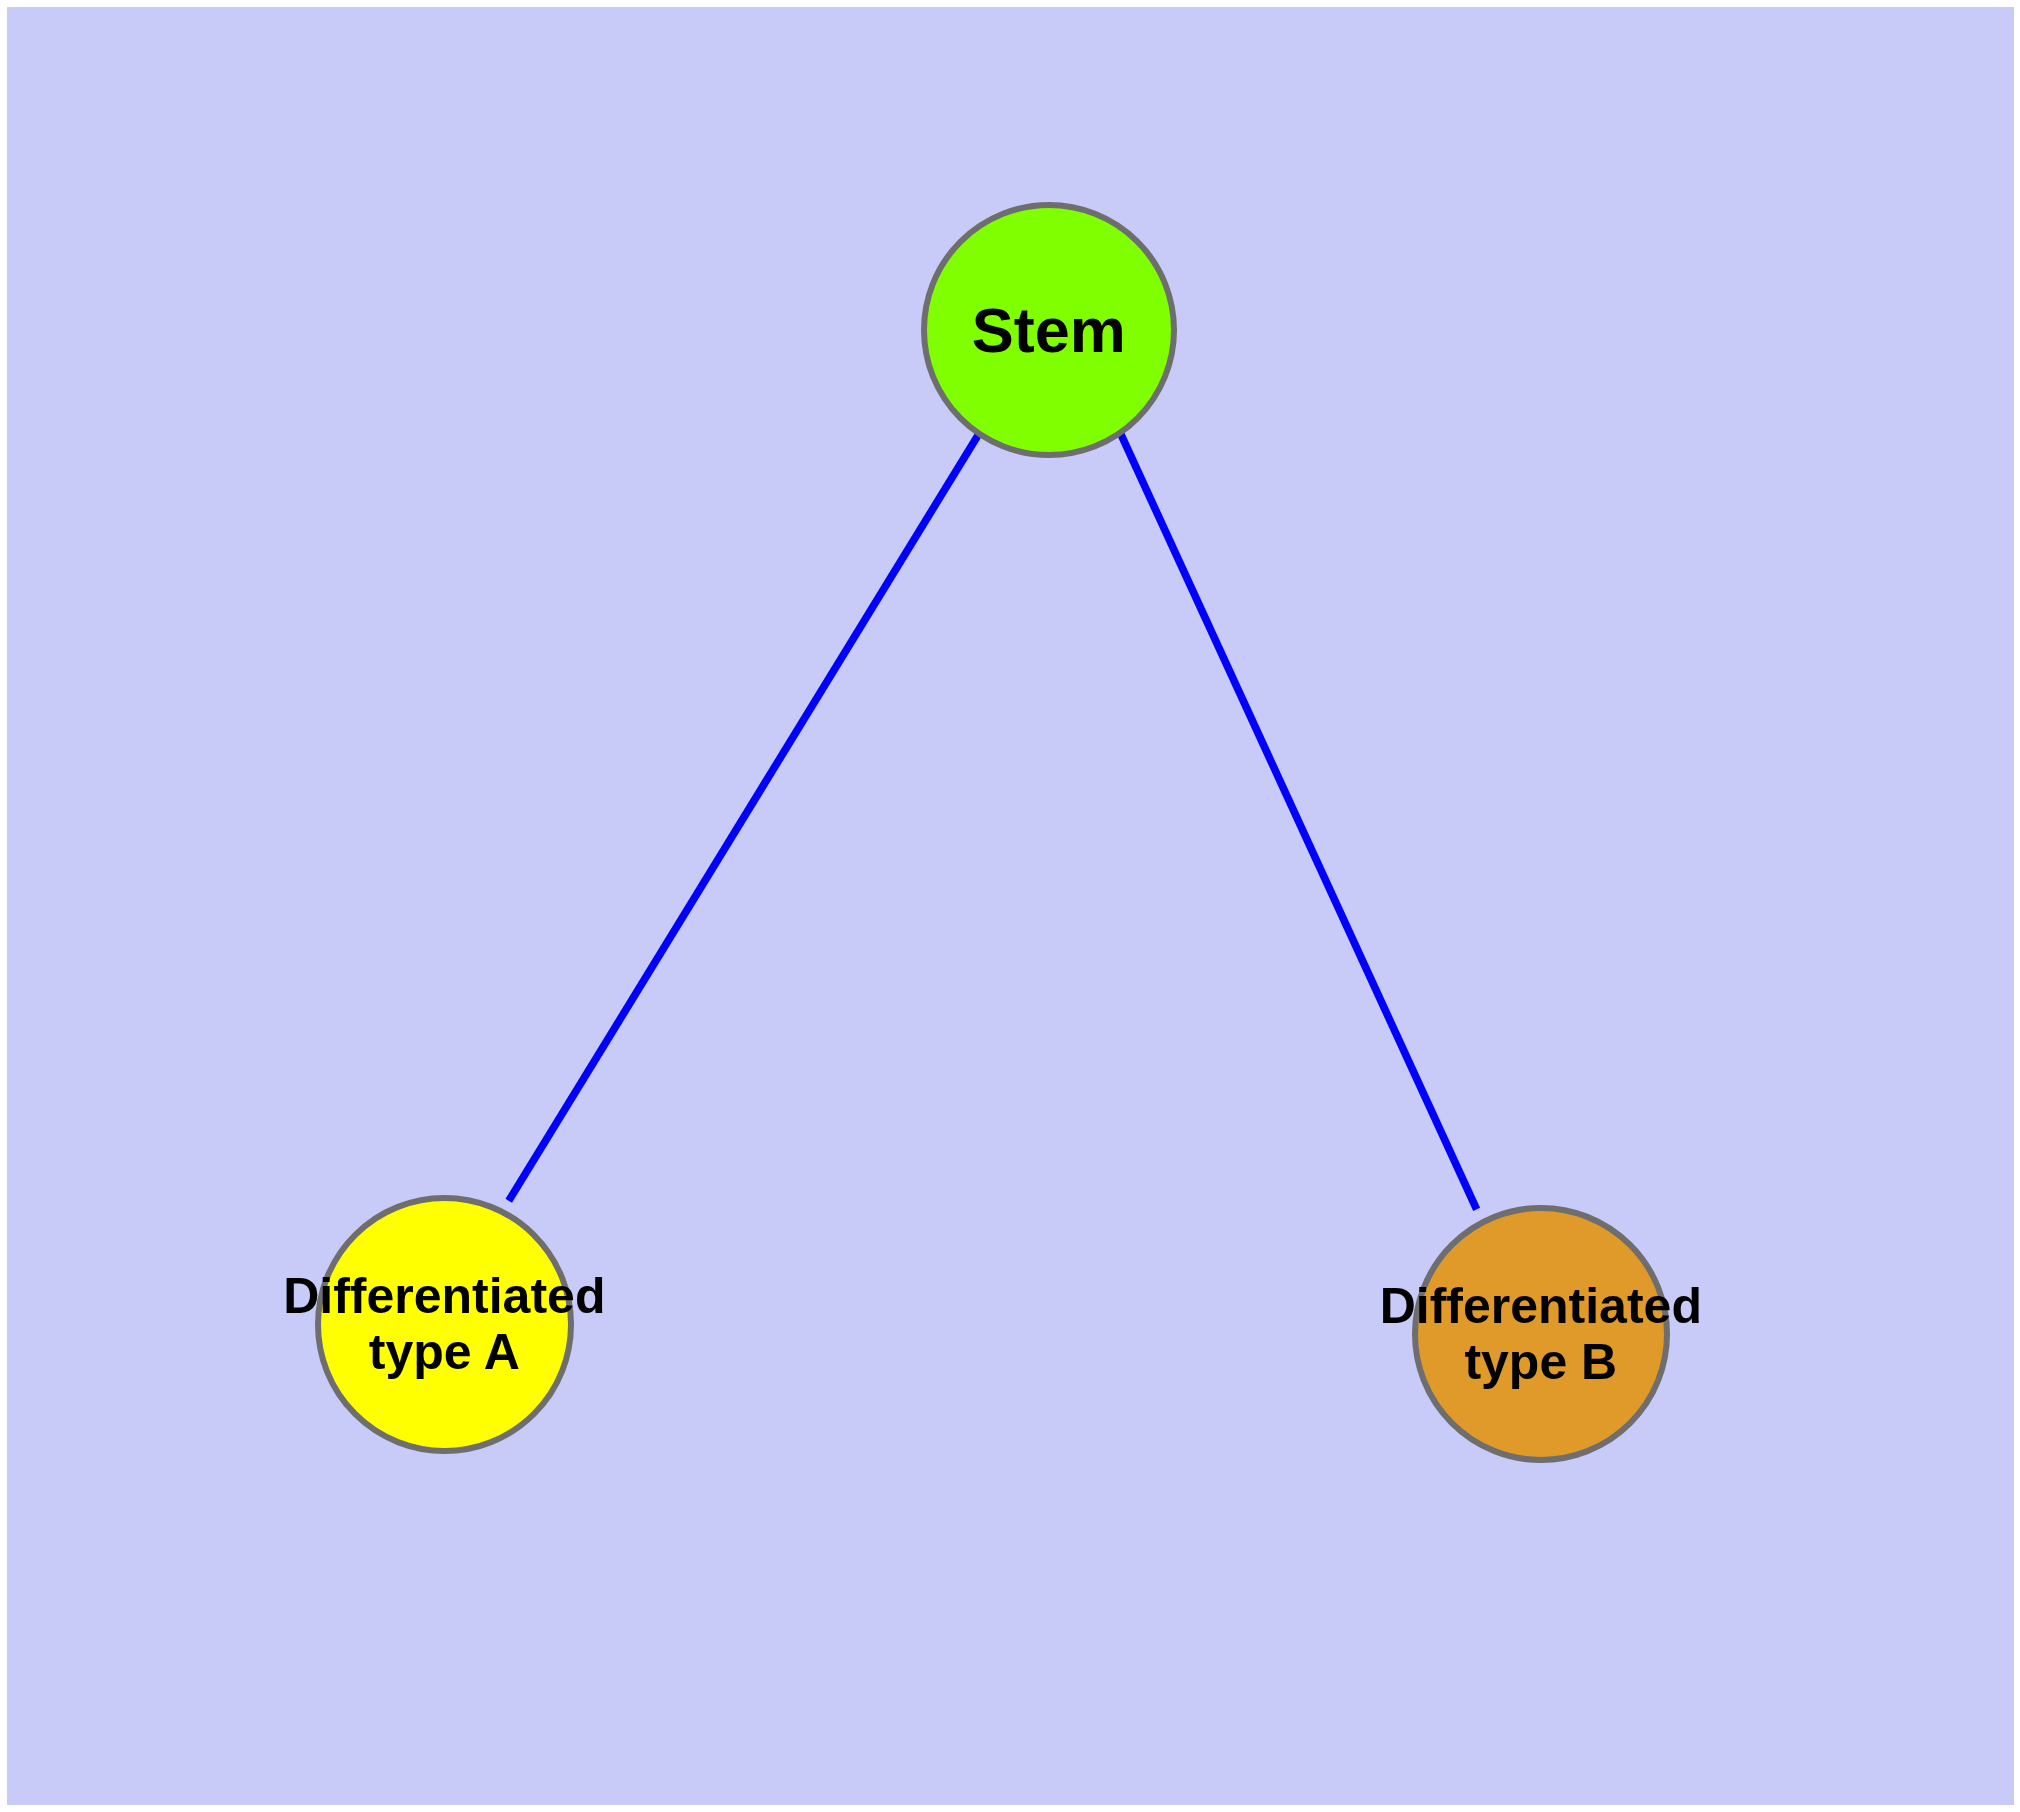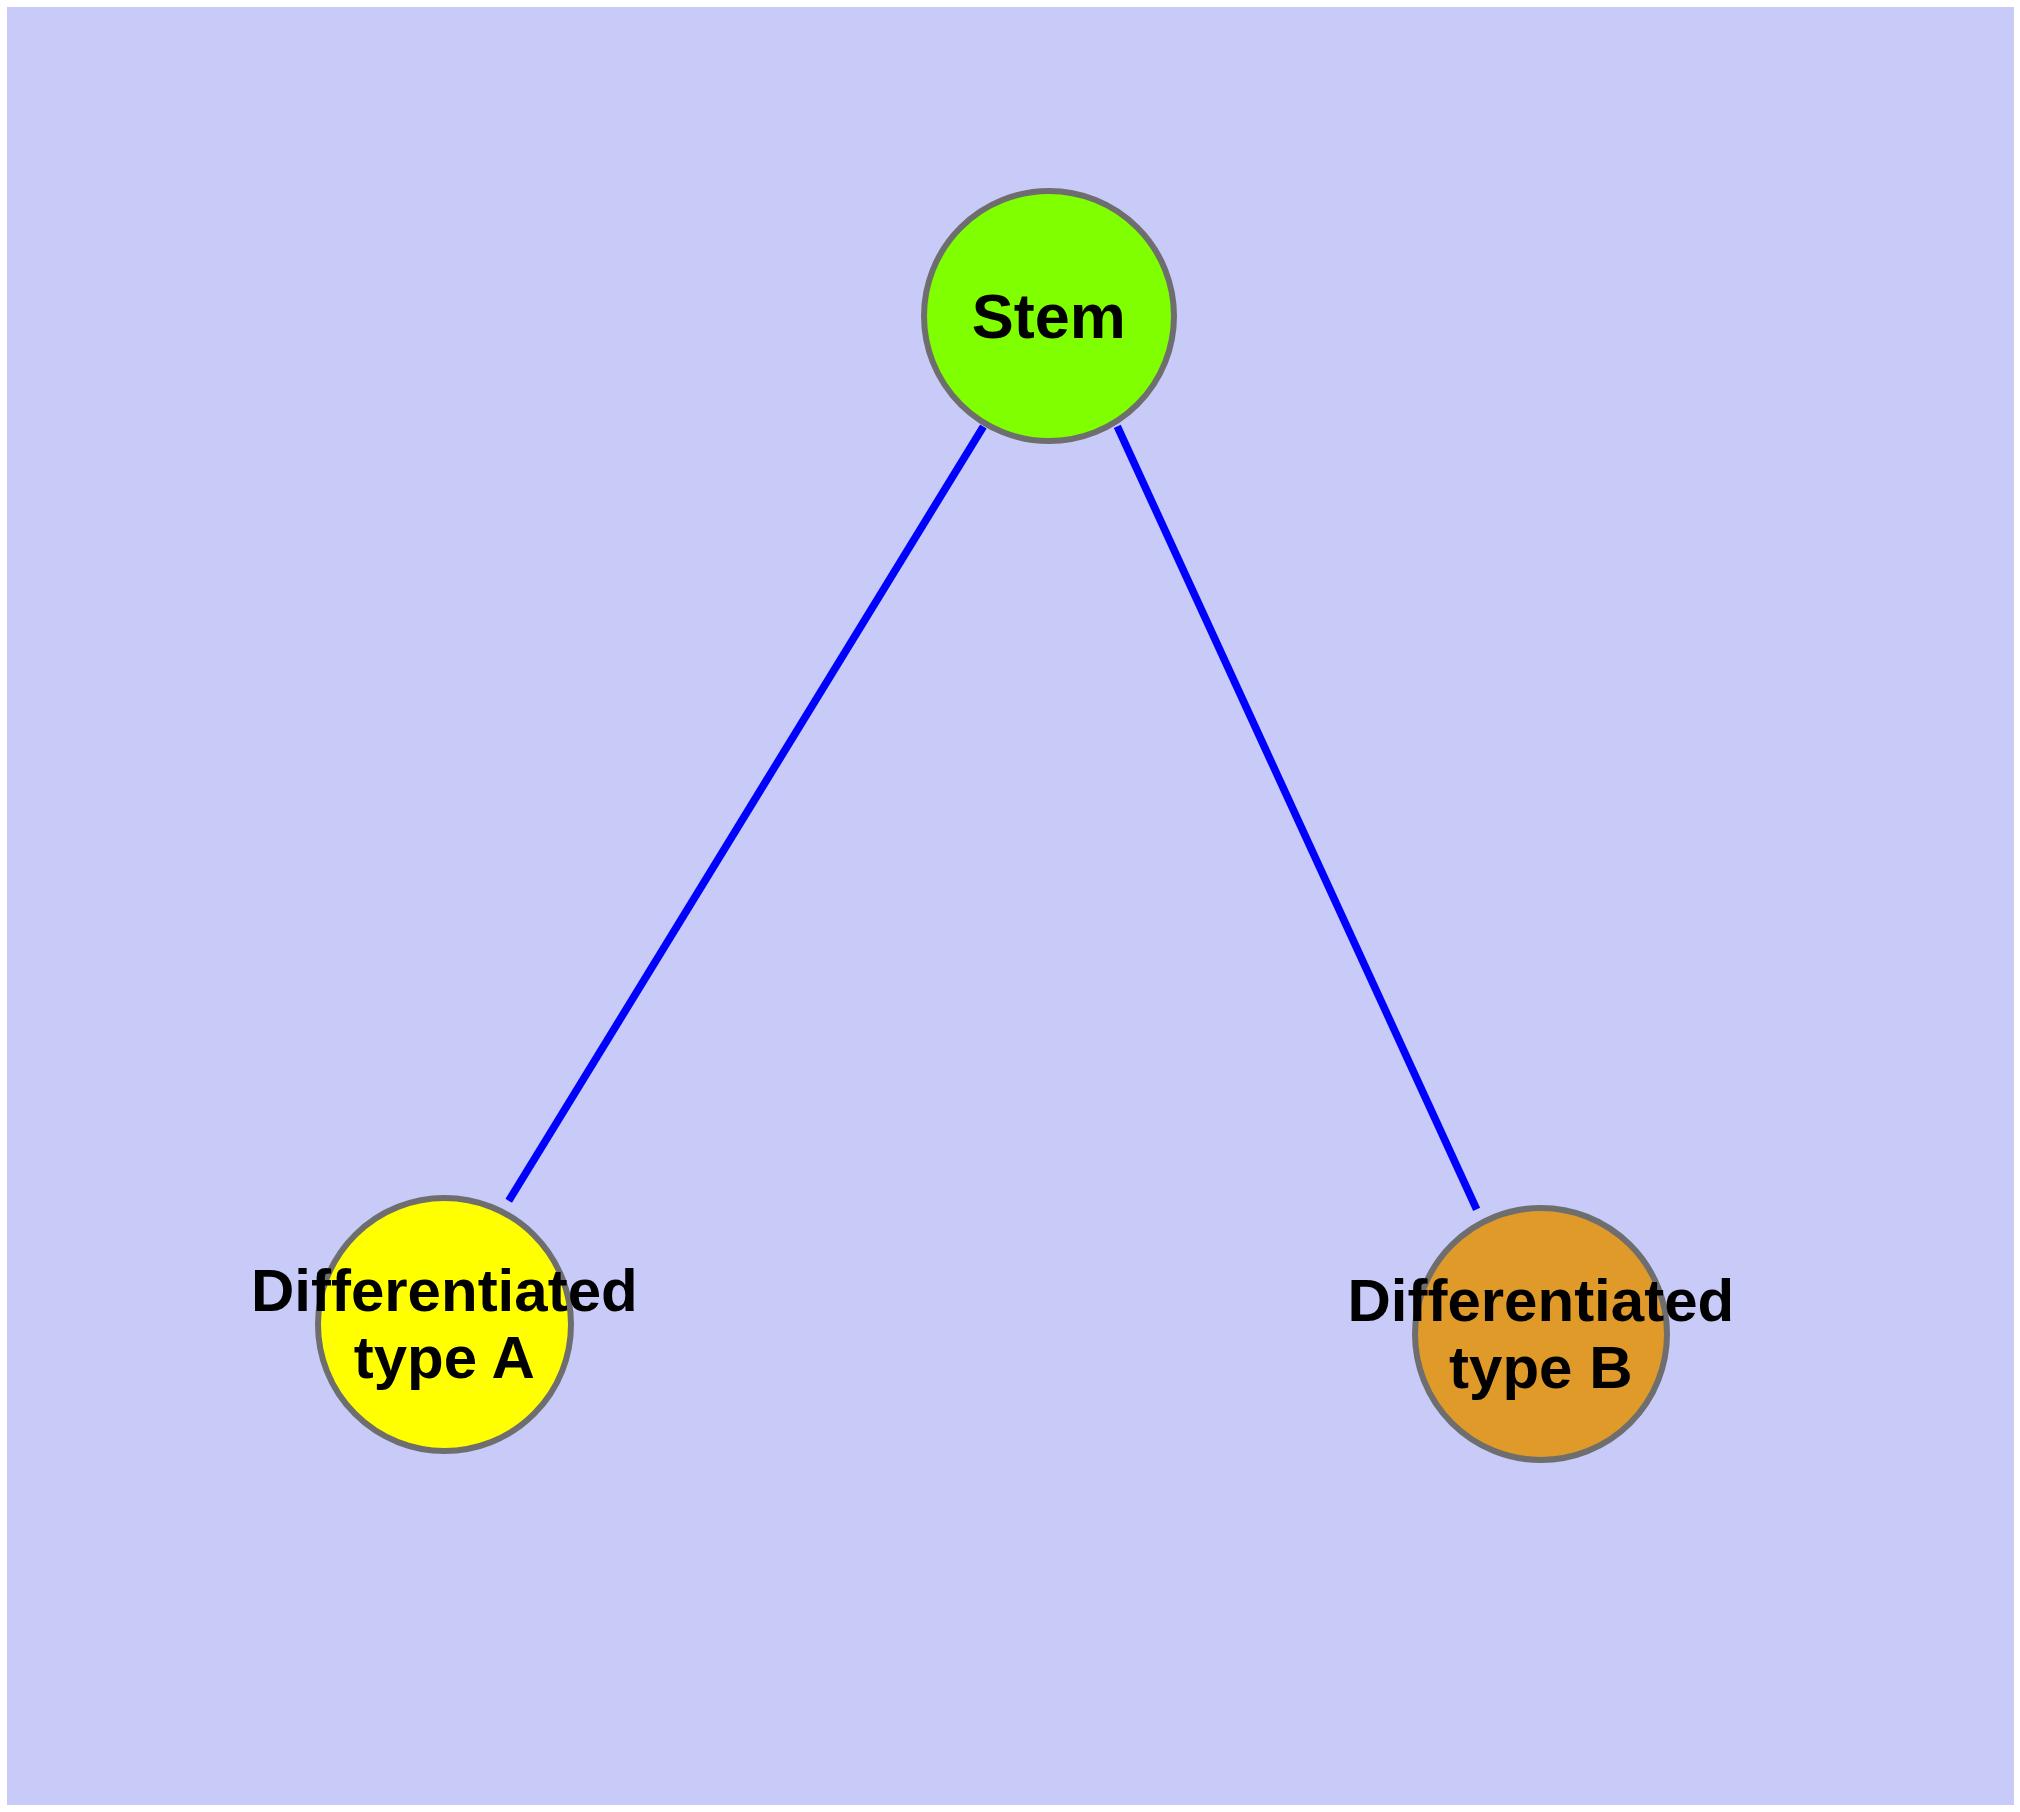--- a/index.html
+++ b/index.html
@@ -46,35 +46,35 @@
     text-align: center;
     font-weight: bold;
     color: #000000;
     line-height: 1.12;
     pointer-events: none;
   }
   .label-root {
     font-size: 63px;
   }
   .label-leaf {
-    font-size: 60px;
+    font-size: 50px;
   }
 </style>
 </head>
 <body>
 
 <div id="canvas">
   <div id="plot-area">
 
     <svg id="edge-layer" viewBox="0 0 2368 2122" preserveAspectRatio="none">
       <line x1="1152" y1="495" x2="592" y2="1409" stroke="#0000ff" stroke-width="9" stroke-linecap="butt"></line>
       <line x1="1310" y1="495" x2="1734" y2="1419" stroke="#0000ff" stroke-width="9" stroke-linecap="butt"></line>
     </svg>
 
-    <div class="node" style="left:914px; top:181px; width:256px; height:256px; background:#7fff00;">
+    <div class="node" style="left:914px; top:195px; width:256px; height:256px; background:#7fff00;">
       <div class="node-label label-root">Stem</div>
     </div>
 
     <div class="node" style="left:308px; top:1188px; width:259px; height:259px; background:#ffff00;">
       <div class="node-label label-leaf">Differentiated
 type A</div>
     </div>
 
     <div class="node" style="left:1405px; top:1198px; width:258px; height:258px; background:#e09a2a;">
       <div class="node-label label-leaf">Differentiated

